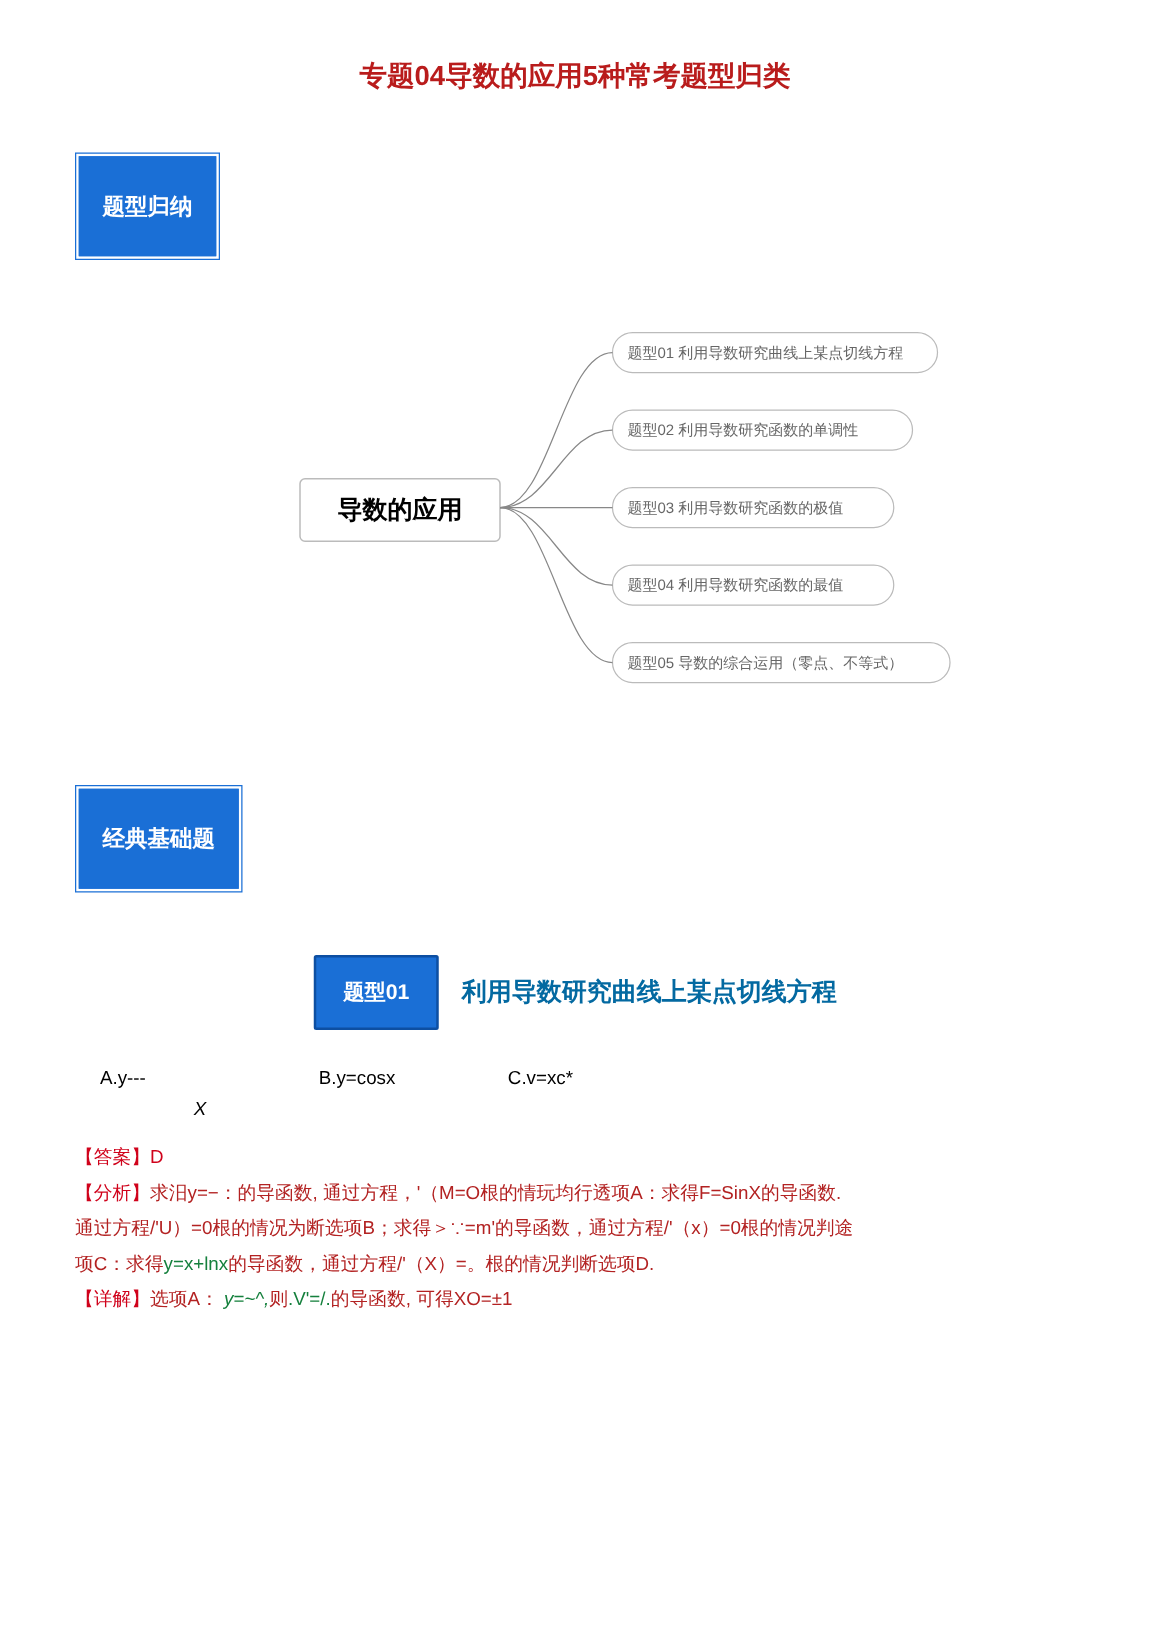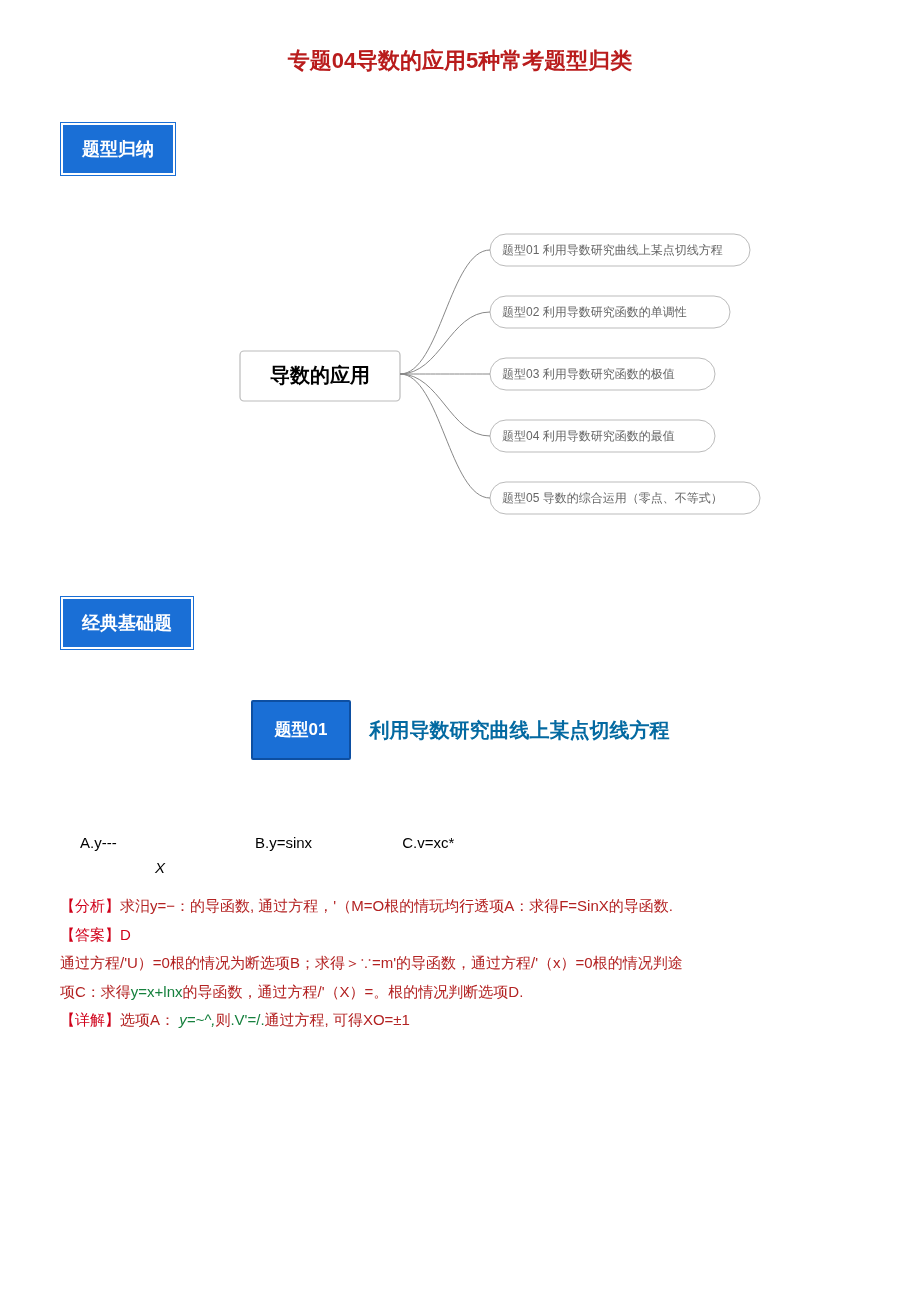--- a/index.html
+++ b/index.html
@@ -24,21 +24,21 @@
     display: inline-block;
     border: 1px solid #1a6fd6;
     padding: 2px;
     margin: 10px 0 20px 0;
   }
   .tag-inner {
     border: 1px solid #1a6fd6;
     background: #1a6fd6;
     color: #fff;
     font-weight: bold;
-    padding: 6px 18px;
+    padding: 22px 18px;
     font-size: 18px;
     display: inline-block;
   }
   .mindmap {
     text-align: center;
     margin: 20px auto 40px;
   }
   .mindmap svg { display: block; margin: 0 auto; }
   .topic-badge-row {
     display: flex;
@@ -64,21 +64,21 @@
   }
   .problem {
     margin-top: 10px;
   }
   .problem .text { color: #000; }
   .options {
     display: flex;
     gap: 90px;
     margin: 10px 20px 10px 20px;
   }
-  .option-item { white-space: nowrap; margin-top: 44px; }
+  .option-item { white-space: nowrap; }
   .x-hang { display:block; font-style: italic; margin-left: 75px; margin-top:-4px;}
   .red { color: #d0021b; }
   .darkred { color: #b32222; }
   .black { color: #15803d; }
   .hl { background: #ffec3d; padding: 0 2px; }
 </style>
 </head>
 <body>
 
 
@@ -133,41 +133,41 @@
 </div>
 
 <div class="problem">
 
 
   <div class="options">
     <div class="option-item">
       <span>A.y---</span>
       <span class="x-hang">X</span>
     </div>
-    <div class="option-item">B.y=sinx</div>
+    <div class="option-item">B.y=cosx</div>
     <div class="option-item">C.v=xc*</div>
   </div>
 
   <p>
-    <span class="red">【分析】</span><span class="darkred">求汨y=−：的导函数, 通过方程，'（M=O根的情玩均行透项A：求得F=SinX的导函数.</span>
+    <span class="red">【答案】</span><span class="red">D</span>
   </p>
 
   <p>
-    <span class="red">【答案】</span><span class="red">D</span>
+    <span class="red">【分析】</span><span class="darkred">求汨y=−：的导函数, 通过方程，'（M=O根的情玩均行透项A：求得F=SinX的导函数.</span>
   </p>
 
   <p class="darkred">通过方程/'U）=0根的情况为断选项B；求得＞∵=m'的导函数，通过方程/'（x）=0根的情况判途</p>
 
   <p>
     <span class="darkred">项C：求得</span><span class="black">y=x+lnx</span><span class="darkred">的导函数，通过方程/'（X）=。根的情况判断选项D.</span>
   </p>
 
   <p>
     <span class="red">【详解】</span><span class="darkred">选项A：</span>
-    <span class="black" style="font-style:italic">y=~^,</span><span class="darkred">则</span><span class="black">.V'=/.</span><span class="darkred">通过方程,</span>
+    <span class="black" style="font-style:italic">y=~^,</span><span class="darkred">则</span><span class="black">.V'=/.</span><span class="darkred">的导函数,</span>
     <span class="darkred">可得XO=±1</span>
   </p>
 
 
 
 </div>
 
 
 
 

